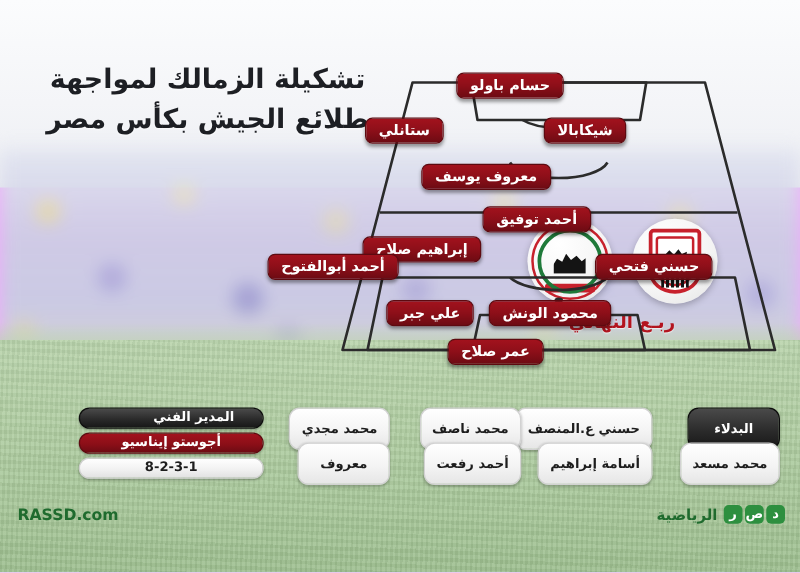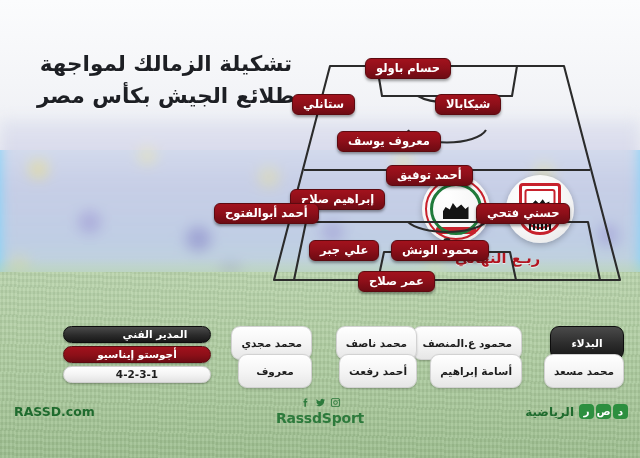--- a/index.html
+++ b/index.html
@@ -5,21 +5,21 @@
 <style>
   * { box-sizing: border-box; margin: 0; padding: 0; }
   html, body {
     width: 640px; height: 458px;
     overflow: hidden;
     font-family: "DejaVu Sans", "Liberation Sans", sans-serif;
   }
   #stage {
     position: relative;
     width: 640px; height: 458px;
-    background: #7dd3fc;
+    background: #f0abfc;
     overflow: hidden;
   }
 
   
   .bg-sky {
     position: absolute; left: 0; top: 0; width: 640px; height: 150px;
     background: linear-gradient(180deg, #fbfcfd 0%, #f4f5f8 55%, #eceef3 100%);
   }
   .bg-crowd {
     position: absolute; left: 0; top: 120px; width: 640px; height: 165px;
@@ -275,50 +275,36 @@
       <div class="player" style="top: 203px; left: 476px;">حسني فتحي</div>
       <div class="player" style="top: 203px; left: 214px;">أحمد أبوالفتوح</div>
       <div class="player" style="top: 240px; left: 391px;">محمود الونش</div>
       <div class="player" style="top: 240px; left: 309px;">علي جبر</div>
       <div class="player" style="top: 271px; left: 358px;">عمر صلاح</div>
     </div>
 
   <div class="coach-block">
     <div class="coach-pill pill-dark">المدير الفني</div>
     <div class="coach-pill pill-red">أجوستو إيناسيو</div>
-    <div class="coach-pill pill-white">4-2-3-1</div>
+    <div class="coach-pill pill-white">8-2-3-1</div>
   </div>
 
   <div class="subs-grid" id="subs-grid">
     <div class="sub-pill sub-head" style="right:6px; top:0;">البدلاء</div>
   <div class="sub-pill" style="right: 6px; top: 28px;">محمد مسعد</div>
-      <div class="sub-pill" style="right: 108px; top: 0px;">محمود ع.المنصف</div>
+      <div class="sub-pill" style="right: 108px; top: 0px;">حسني ع.المنصف</div>
       <div class="sub-pill" style="right: 108px; top: 28px;">أسامة إبراهيم</div>
       <div class="sub-pill" style="right: 213px; top: 0px;">محمد ناصف</div>
       <div class="sub-pill" style="right: 213px; top: 28px;">أحمد رفعت</div>
       <div class="sub-pill" style="right: 318px; top: 0px;">محمد مجدي</div>
       <div class="sub-pill" style="right: 318px; top: 28px;">معروف</div>
     </div>
 
   <div class="footer-left">RASSD.com</div>
 
-  <div class="footer-center">
-    <div class="social-row">
-      <svg width="11" height="11" viewBox="0 0 24 24" fill="#2d7a3c">
-        <path d="M15 3h-2.5C10.6 3 9.5 4.3 9.5 6.3V8.5H7.5V12h2v9h3.5v-9h2.6l.4-3.5h-3V6.6c0-.7.2-1.1 1-1.1H16V3z"></path>
-      </svg>
-      <svg width="11" height="11" viewBox="0 0 24 24" fill="#2d7a3c">
-        <path d="M22 5.9c-.7.3-1.5.6-2.3.7.8-.5 1.5-1.3 1.8-2.3-.8.5-1.7.8-2.6 1A4.1 4.1 0 0 0 11.8 9c-3.4-.2-6.4-1.8-8.4-4.3-.4.6-.6 1.3-.6 2.1 0 1.4.7 2.7 1.8 3.4-.6 0-1.3-.2-1.8-.5 0 2 1.4 3.7 3.3 4.1-.4.1-.8.2-1.2.2-.3 0-.6 0-.8-.1.6 1.7 2.1 2.9 4 2.9A8.3 8.3 0 0 1 2 18.5a11.7 11.7 0 0 0 6.3 1.8c7.5 0 11.7-6.3 11.7-11.7v-.5c.8-.6 1.5-1.3 2-2.2z"></path>
-      </svg>
-      <svg width="11" height="11" viewBox="0 0 24 24" fill="#2d7a3c">
-        <path d="M7.5 2h9A5.5 5.5 0 0 1 22 7.5v9A5.5 5.5 0 0 1 16.5 22h-9A5.5 5.5 0 0 1 2 16.5v-9A5.5 5.5 0 0 1 7.5 2zm0 2A3.5 3.5 0 0 0 4 7.5v9A3.5 3.5 0 0 0 7.5 20h9a3.5 3.5 0 0 0 3.5-3.5v-9A3.5 3.5 0 0 0 16.5 4h-9zM12 7a5 5 0 1 1 0 10 5 5 0 0 1 0-10zm0 2a3 3 0 1 0 0 6 3 3 0 0 0 0-6zm5.8-2.6a1.1 1.1 0 1 1 0 2.2 1.1 1.1 0 0 1 0-2.2z"></path>
-      </svg>
-    </div>
-    <div class="footer-brand">RassdSport</div>
-  </div>
 
   <div class="footer-right">
     <div class="rassd-mark" id="rassd-mark">
         <div class="rassd-dot">د</div>
         <div class="rassd-dot">ص</div>
         <div class="rassd-dot">ر</div>
       </div>
     <div class="rassd-word">الرياضية</div>
   </div>
 

